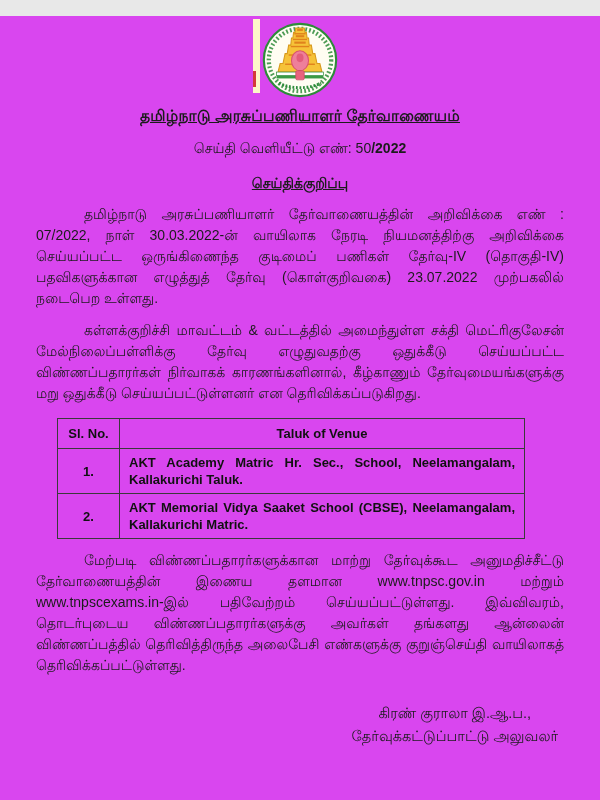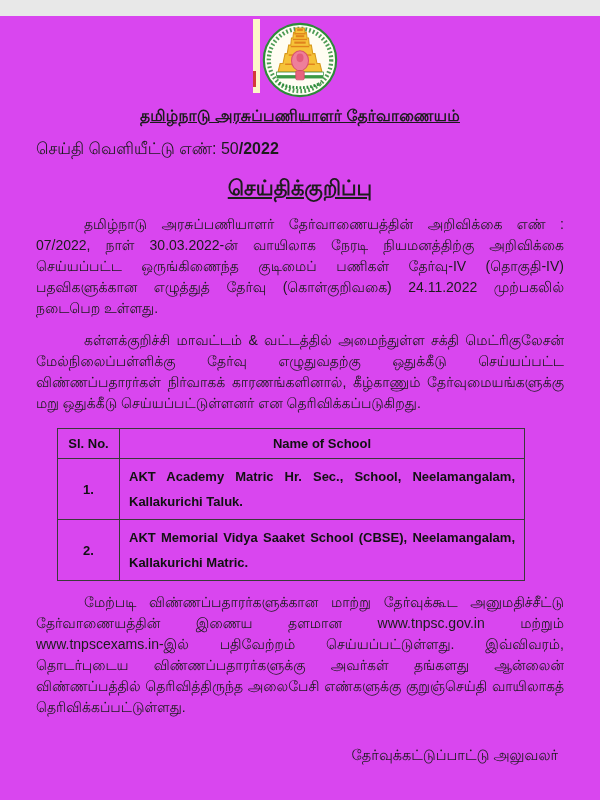--- a/index.html
+++ b/index.html
@@ -31,28 +31,28 @@
     text-align: center;
     font-size: 15.5px;
     font-weight: bold;
     text-decoration: underline;
     margin-top: 6px;
     letter-spacing: 0.2px;
   }
 
   .release-row {
     display: flex; justify-content: center; align-items: baseline;
-    margin-top: 13px; font-size: 16px; flex-direction: column;
+    margin-top: 13px; font-size: 14px;
   }
   .bold { font-weight: bold; }
 
   .subtitle-row { text-align: center; margin-top: 16px; }
   .subtitle {
     display: inline-block;
-    font-size: 21px; font-weight: bold; text-decoration: underline;
+    font-size: 14px; font-weight: bold; text-decoration: underline;
   }
 
   
   .para {
     margin-top: 11px;
     font-size: 14px;
     line-height: 21px;
     text-align: justify;
     text-indent: 48px;
   }
@@ -67,21 +67,21 @@
     font-weight: bold;
     color: #111;
   }
   table.venues th, table.venues td {
     border: 1.6px solid #3a3a3a;
     padding: 5px 9px;
     vertical-align: middle;
   }
   table.venues th { text-align: center; height: 30px; }
   td.slno { width: 62px; text-align: center; }
-  td.venue { text-align: justify; line-height: 25px; }
+  td.venue { text-align: justify; line-height: 17px; }
 
   
   .signature {
     margin: 26px 6px 0 auto;
     width: max-content;
     text-align: center;
     font-size: 14.5px;
     line-height: 23px;
   }
 </style>
@@ -133,44 +133,45 @@
       <div>
         <span>செய்தி வெளியீட்டு எண்:</span>
         <span>50</span><span class="bold">/2022</span>
       </div>
     </div>
 
     <div class="subtitle-row">
       <span class="subtitle">செய்திக்குறிப்பு</span>
     </div>
 
-    <p class="para"><span>தமிழ்நாடு அரசுப்பணியாளர் தேர்வாணையத்தின் அறிவிக்கை எண் : 07/2022, நாள் 30.03.2022-ன் வாயிலாக நேரடி நியமனத்திற்கு அறிவிக்கை செய்யப்பட்ட </span><span class="u">ஒருங்கிணைந்த குடிமைப் பணிகள் தேர்வு-IV (தொகுதி-IV)</span><span> பதவிகளுக்கான எழுத்துத் தேர்வு (கொள்குறிவகை) 24.11.2022 முற்பகலில் நடைபெற உள்ளது.</span></p>
+    <p class="para"><span>தமிழ்நாடு அரசுப்பணியாளர் தேர்வாணையத்தின் அறிவிக்கை எண் : 07/2022, நாள் 30.03.2022-ன் வாயிலாக நேரடி நியமனத்திற்கு அறிவிக்கை செய்யப்பட்ட </span><span class="u">ஒருங்கிணைந்த குடிமைப் பணிகள் தேர்வு-IV (தொகுதி-IV)</span><span> பதவிகளுக்கான எழுத்துத் தேர்வு (கொள்குறிவகை) 23.07.2022 முற்பகலில் நடைபெற உள்ளது.</span></p>
 
     <p class="para">கள்ளக்குறிச்சி மாவட்டம் &amp; வட்டத்தில் அமைந்துள்ள சக்தி மெட்ரிகுலேசன் மேல்நிலைப்பள்ளிக்கு தேர்வு எழுதுவதற்கு ஒதுக்கீடு செய்யப்பட்ட விண்ணப்பதாரர்கள் நிர்வாகக் காரணங்களினால், கீழ்காணும் தேர்வுமையங்களுக்கு மறு ஒதுக்கீடு செய்யப்பட்டுள்ளனர் என தெரிவிக்கப்படுகிறது.</p>
 
     <table class="venues">
       <thead>
         <tr>
           <th>Sl. No.</th>
-          <th>Name of School</th>
+          <th>Taluk of Venue</th>
         </tr>
       </thead>
       <tbody>
         <tr>
           <td class="slno">1.</td>
           <td class="venue">AKT Academy Matric Hr. Sec., School, Neelamangalam, Kallakurichi Taluk.</td>
         </tr>
         <tr>
           <td class="slno">2.</td>
           <td class="venue">AKT Memorial Vidya Saaket School (CBSE), Neelamangalam, Kallakurichi Matric.</td>
         </tr>
       </tbody>
     </table>
 
     <p class="para"><span>மேற்படி விண்ணப்பதாரர்களுக்கான மாற்று தேர்வுக்கூட அனுமதிச்சீட்டு தேர்வாணையத்தின் இணைய தளமான </span><span class="u">www.tnpsc.gov.in</span><span> மற்றும் </span><span class="u">www.tnpscexams.in</span><span>-இல் பதிவேற்றம் செய்யப்பட்டுள்ளது. இவ்விவரம், தொடர்புடைய விண்ணப்பதாரர்களுக்கு அவர்கள் தங்களது ஆன்லைன் விண்ணப்பத்தில் தெரிவித்திருந்த அலைபேசி எண்களுக்கு குறுஞ்செய்தி வாயிலாகத் தெரிவிக்கப்பட்டுள்ளது.</span></p>
 
 
     <div class="signature">
+      <div>கிரண் குராலா இ.ஆ.ப.,</div>
       <div>தேர்வுக்கட்டுப்பாட்டு அலுவலர்</div>
     </div>
 
   </div>
 </div>
 
 </body></html>

